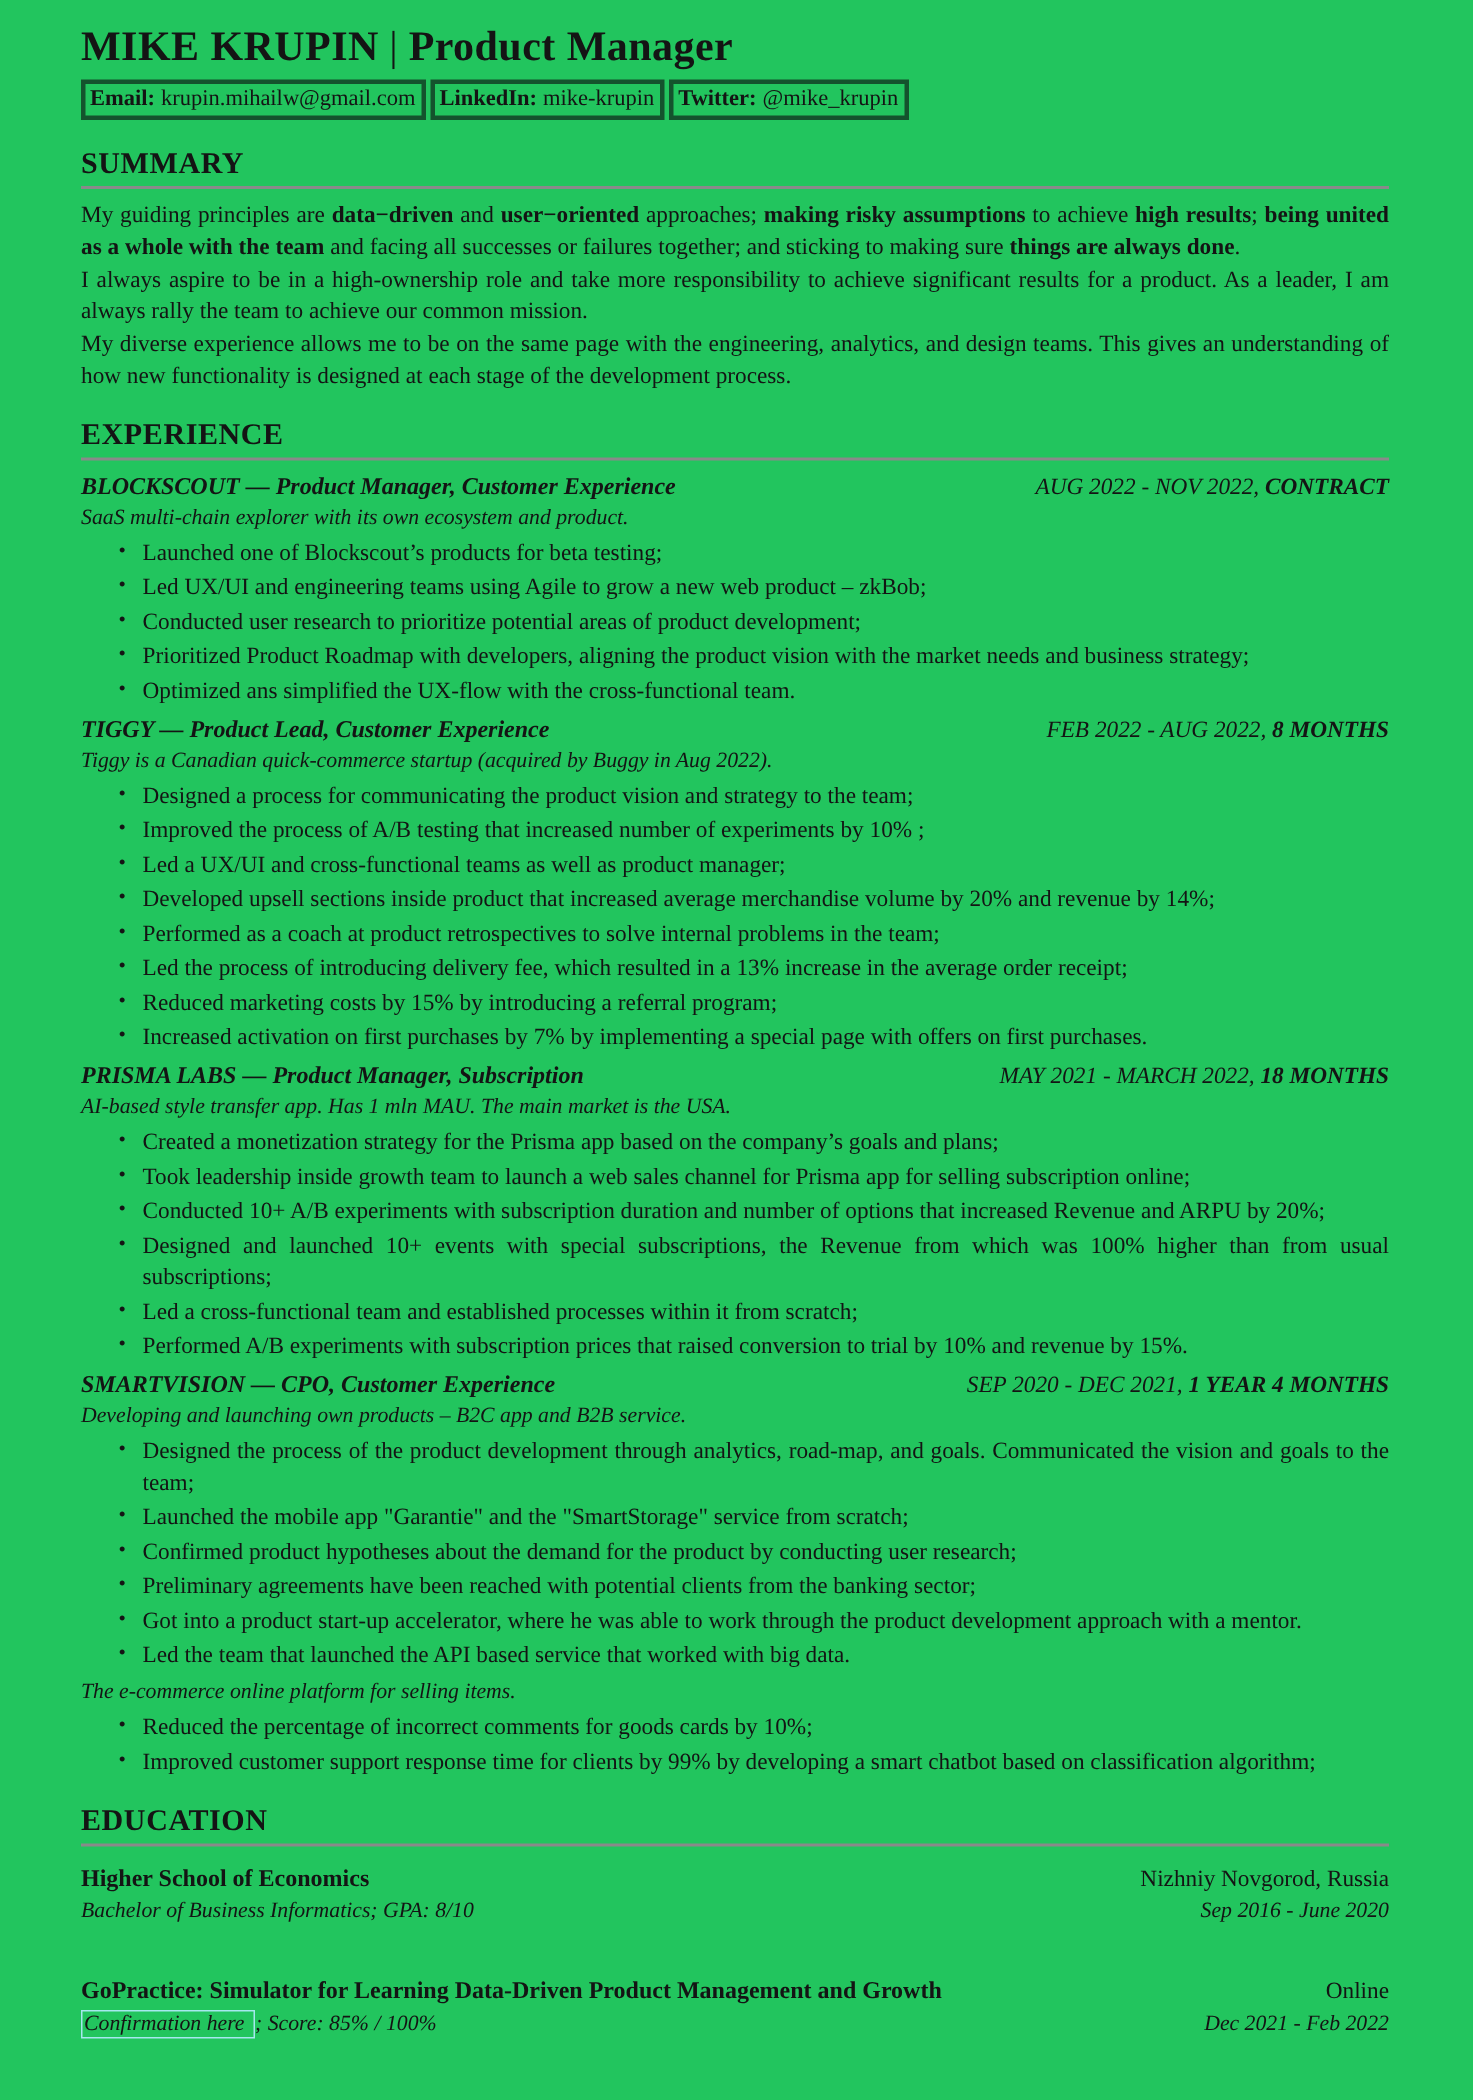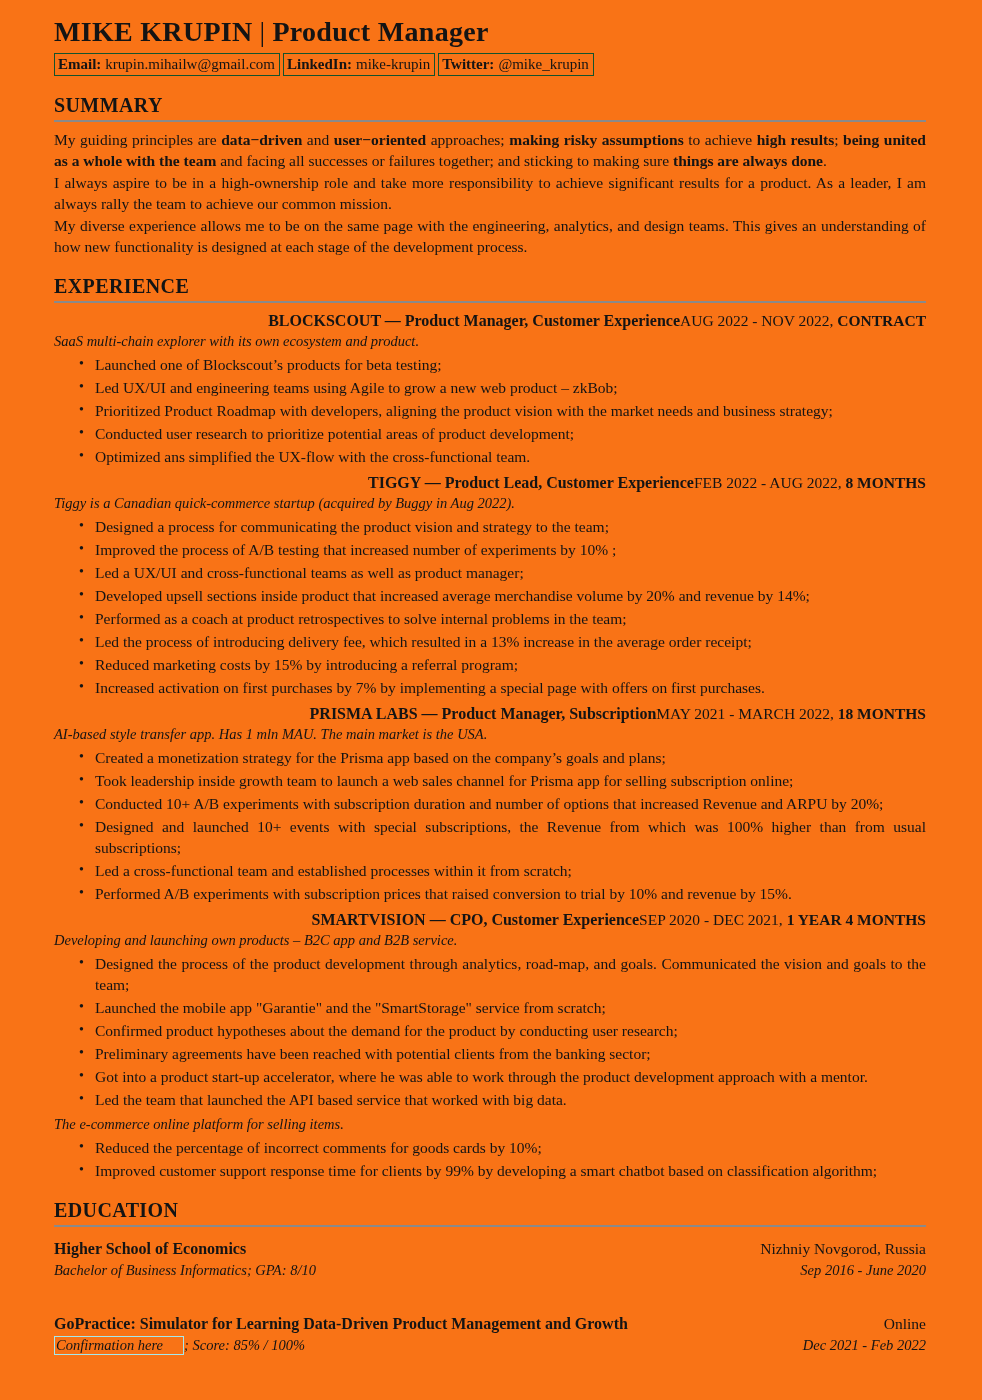--- a/index.html
+++ b/index.html
@@ -2,53 +2,53 @@
 <html><head>
 <meta charset="utf-8">
 <style>
   html,body{margin:0;padding:0;background:#ffffff;}
   .page{
     position:relative;
     width:982px;height:1400px;
     box-sizing:border-box;
     margin:0 auto;
     padding:16px 56px 0 54px;
-    background:#f97316;
+    background:#22c55e;
     overflow:hidden;
     font-family:"Liberation Serif","DejaVu Serif",serif;
     color:#141414;
   }
   
   .name-line{margin:0;font-size:28px;line-height:32px;font-weight:700;letter-spacing:0.3px;white-space:nowrap;}
   .name-sep{font-weight:400;padding:0 7px;}
   .contacts{margin-top:5px;font-size:15px;line-height:20px;}
-  .contact-box{display:inline-block;border:1px solid #14532d;padding:0 4px 1px 3px;margin-right:3px;}
+  .contact-box{display:inline-block;border:3px solid #14532d;padding:0 4px 1px 3px;margin-right:3px;}
   .contact-box b{margin-right:4px;}
   
   h2{margin:17px 0 0;font-size:20px;line-height:24px;font-weight:700;letter-spacing:0.4px;}
   .rule{height:2px;background:#8a8a8a;margin-top:3px;margin-bottom:7px;}
   
   .para{margin:0;font-size:15.5px;line-height:21.4px;text-align:justify;}
   
   .job{margin-top:5px;}
-  .job-head{display:flex;justify-content:flex-end;align-items:baseline;font-size:16px;line-height:21px;}
+  .job-head{display:flex;justify-content:space-between;align-items:baseline;font-size:16px;line-height:21px;font-style:italic;}
   .job-left{font-weight:700;}
   .job-dates{font-size:15.5px;white-space:nowrap;font-weight:400;}
   .job-desc{font-style:italic;font-size:14.5px;line-height:19px;margin-top:1px;}
   .bullets{list-style:none;margin:3px 0 2px;padding:0;}
   .bullets li{position:relative;padding-left:41px;font-size:15.5px;line-height:21px;margin-bottom:2px;text-align:justify;}
   .bullets li::before{content:"\2022";position:absolute;left:25px;top:-1px;font-size:14px;}
   
   .edu{margin-top:11px;}
   .edu + .edu{margin-top:33px;}
   .edu-row{display:flex;justify-content:space-between;align-items:baseline;}
   .edu-name{font-weight:700;font-size:16px;line-height:21px;}
   .edu-loc{font-size:15.5px;}
   .edu-sub{font-style:italic;font-size:14.5px;line-height:20px;margin-top:1px;gap:28px;}
-  .link-box{border:1px solid #a5e8ee;padding:0 20px 1px 1px;}
+  .link-box{border:1px solid #a5e8ee;padding:0 6px 1px 1px;}
 </style>
 </head>
 <body>
 
 <div class="page">
 
   <header>
     <h1 class="name-line"><span>MIKE KRUPIN</span><span class="name-sep">|</span><span>Product Manager</span></h1>
     <div class="contacts">
       <span class="contact-box"><b>Email:</b><span>krupin.mihailw@gmail.com</span></span><span class="contact-box"><b>LinkedIn:</b><span>mike-krupin</span></span><span class="contact-box"><b>Twitter:</b><span>@mike_krupin</span></span>
@@ -71,22 +71,22 @@
     <div>
         <div class="job">
           <div class="job-head">
             <span class="job-left">BLOCKSCOUT — Product Manager, Customer Experience</span>
             <span class="job-dates"><span>AUG 2022 - NOV 2022, </span><b>CONTRACT</b></span>
           </div>
           <div class="job-desc">SaaS multi-chain explorer with its own ecosystem and product.</div>
           <ul class="bullets">
             <li>Launched one of Blockscout’s products for beta testing;</li>
             <li>Led UX/UI and engineering teams using Agile to grow a new web product – zkBob;</li>
+            <li>Conducted user research to prioritize potential areas of product development;</li>
             <li>Prioritized Product Roadmap with developers, aligning the product vision with the market needs and business strategy;</li>
-            <li>Conducted user research to prioritize potential areas of product development;</li>
             <li>Optimized ans simplified the UX-flow with the cross-functional team.</li>
           </ul>
         </div>
         <div class="job">
           <div class="job-head">
             <span class="job-left">TIGGY — Product Lead, Customer Experience</span>
             <span class="job-dates"><span>FEB 2022 - AUG 2022, </span><b>8 MONTHS</b></span>
           </div>
           <div class="job-desc">Tiggy is a Canadian quick-commerce startup (acquired by Buggy in Aug 2022).</div>
           <ul class="bullets">

